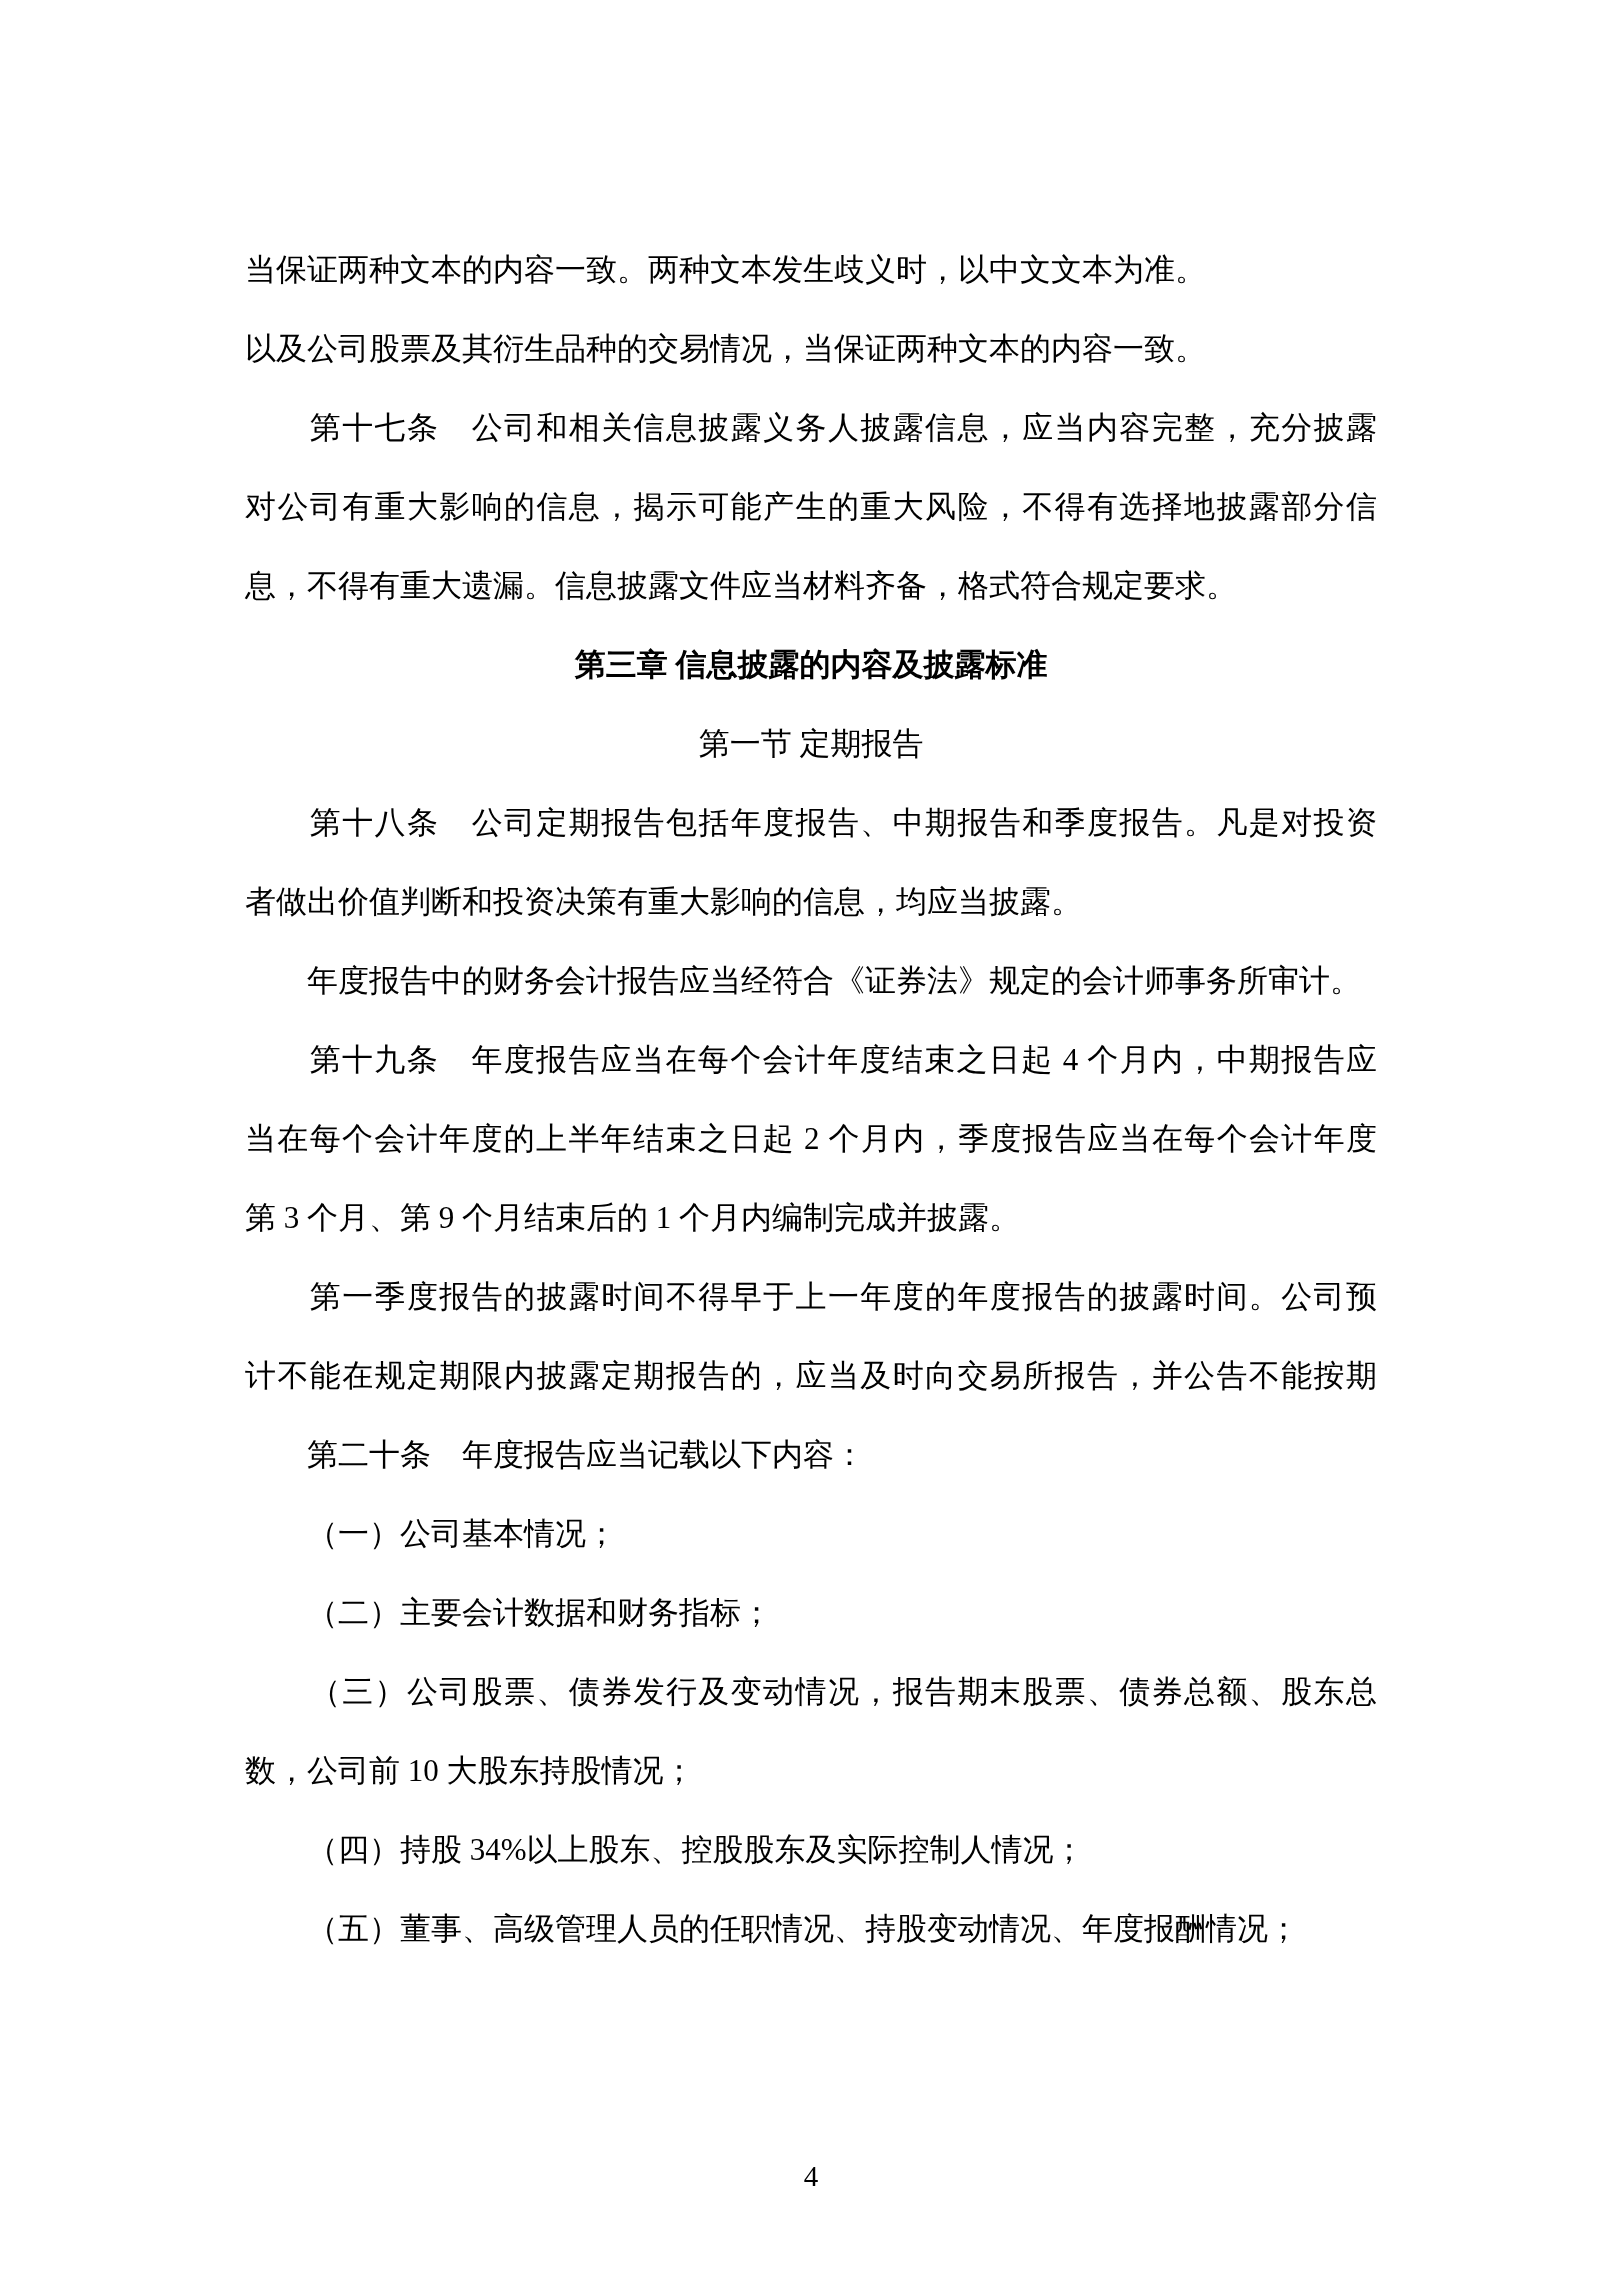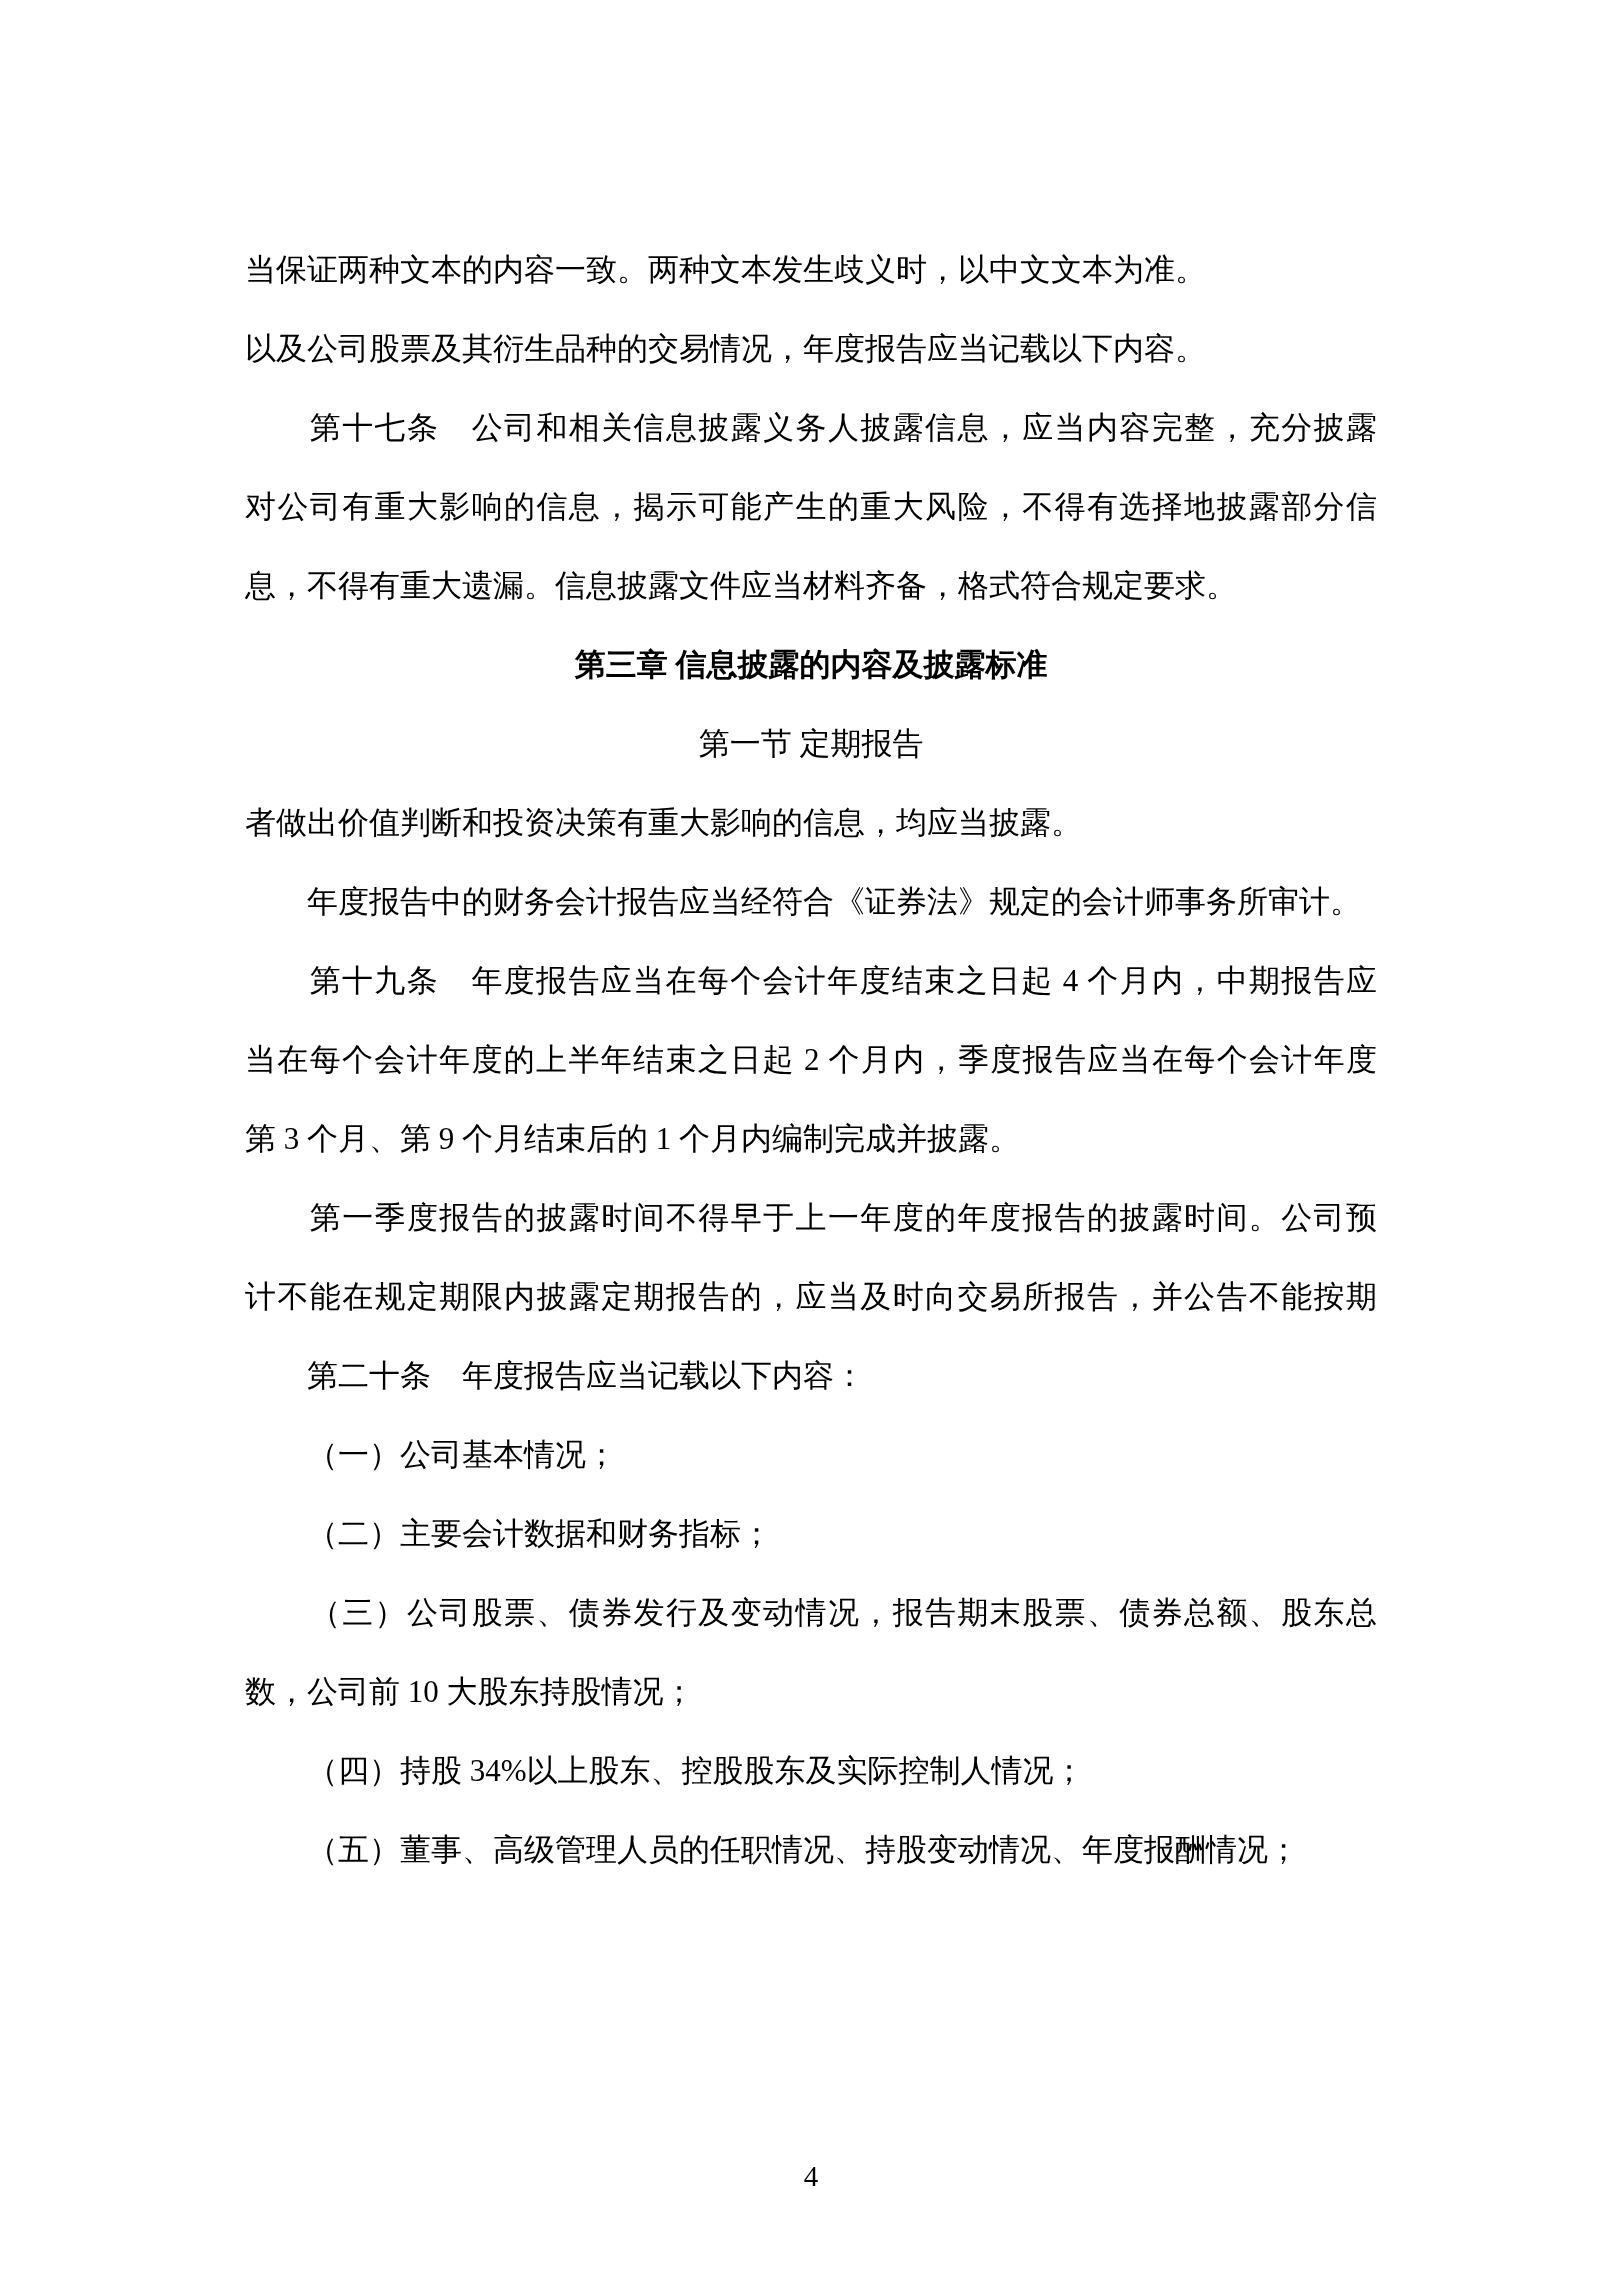--- a/index.html
+++ b/index.html
@@ -53,26 +53,27 @@
     text-align: center;
     color: #000000;
   }
 </style>
 </head>
 <body>
 
 <div class="page">
   <div class="content" id="lines-container">
       <div class="line">当保证两种文本的内容一致。两种文本发生歧义时，以中文文本为准。</div>
-      <div class="line">以及公司股票及其衍生品种的交易情况，年度报告应当记载以下内容。</div>
+      <div class="line">以及公司股票及其衍生品种的交易情况，当保证两种文本的内容一致。</div>
       <div class="line fill">　　第十七条　公司和相关信息披露义务人披露信息，应当内容完整，充分披露</div>
       <div class="line fill">对公司有重大影响的信息，揭示可能产生的重大风险，不得有选择地披露部分信</div>
       <div class="line">息，不得有重大遗漏。信息披露文件应当材料齐备，格式符合规定要求。</div>
       <div class="line center bold">第三章 信息披露的内容及披露标准</div>
       <div class="line center">第一节 定期报告</div>
+      <div class="line fill">　　第十八条　公司定期报告包括年度报告、中期报告和季度报告。凡是对投资</div>
       <div class="line">者做出价值判断和投资决策有重大影响的信息，均应当披露。</div>
       <div class="line">　　年度报告中的财务会计报告应当经符合《证券法》规定的会计师事务所审计。</div>
       <div class="line fill">　　第十九条　年度报告应当在每个会计年度结束之日起 4 个月内，中期报告应</div>
       <div class="line fill">当在每个会计年度的上半年结束之日起 2 个月内，季度报告应当在每个会计年度</div>
       <div class="line">第 3 个月、第 9 个月结束后的 1 个月内编制完成并披露。</div>
       <div class="line fill">　　第一季度报告的披露时间不得早于上一年度的年度报告的披露时间。公司预</div>
       <div class="line fill">计不能在规定期限内披露定期报告的，应当及时向交易所报告，并公告不能按期</div>
       <div class="line">　　第二十条　年度报告应当记载以下内容：</div>
       <div class="line">　　（一）公司基本情况；</div>
       <div class="line">　　（二）主要会计数据和财务指标；</div>

